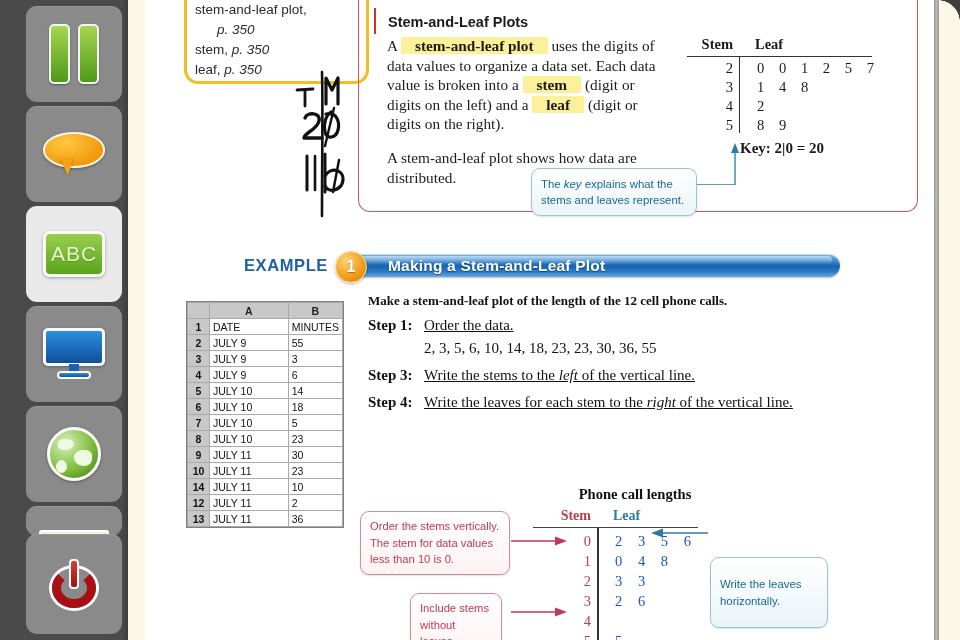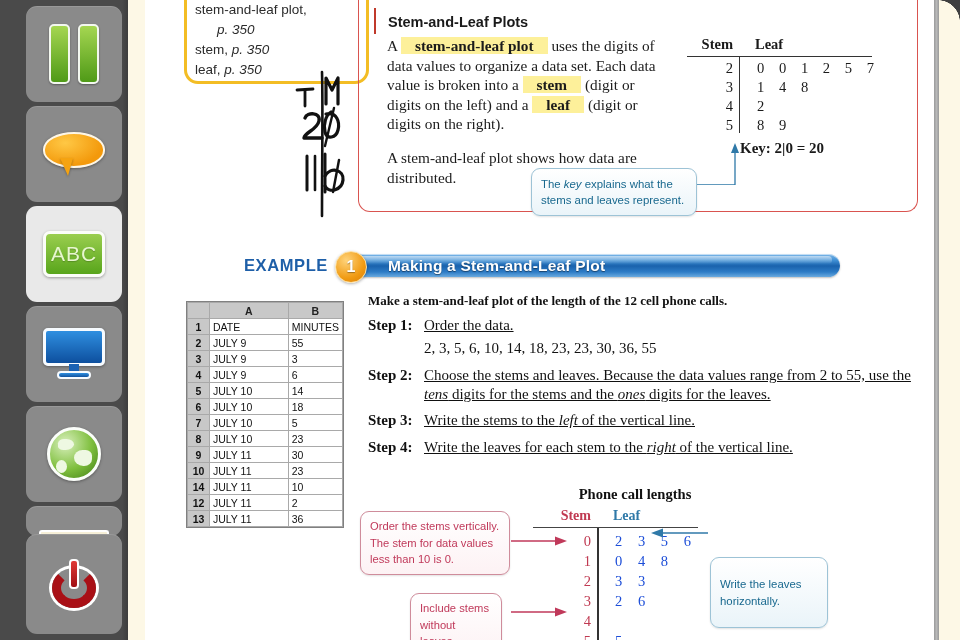--- a/index.html
+++ b/index.html
@@ -540,24 +540,20 @@
       </table>
   </div>
 
   <div id="steps">
     <div class="step">
       <span class="lbl">Step 1:</span>
       <span class="txt">Order the data.</span>
     </div>
     <div id="step1-data">2, 3, 5, 6, 10, 14, 18, 23, 23, 30, 36, 55</div>
     <div class="step">
-      <span class="lbl">Step 2:</span>
-      <span class="txt"><span>Choose the stems and leaves. Because the data values range from 2 to 55, use the </span><em>tens</em><span> digits for the stems and the </span><em>ones</em><span> digits for the leaves.</span></span>
-    </div>
-    <div class="step">
       <span class="lbl">Step 3:</span>
       <span class="txt"><span>Write the stems to the </span><em>left</em><span> of the vertical line.</span></span>
     </div>
     <div class="step">
       <span class="lbl">Step 4:</span>
       <span class="txt"><span>Write the leaves for each stem to the </span><em>right</em><span> of the vertical line.</span></span>
     </div>
   </div>
 
   <div id="plot-title">Phone call lengths</div>

